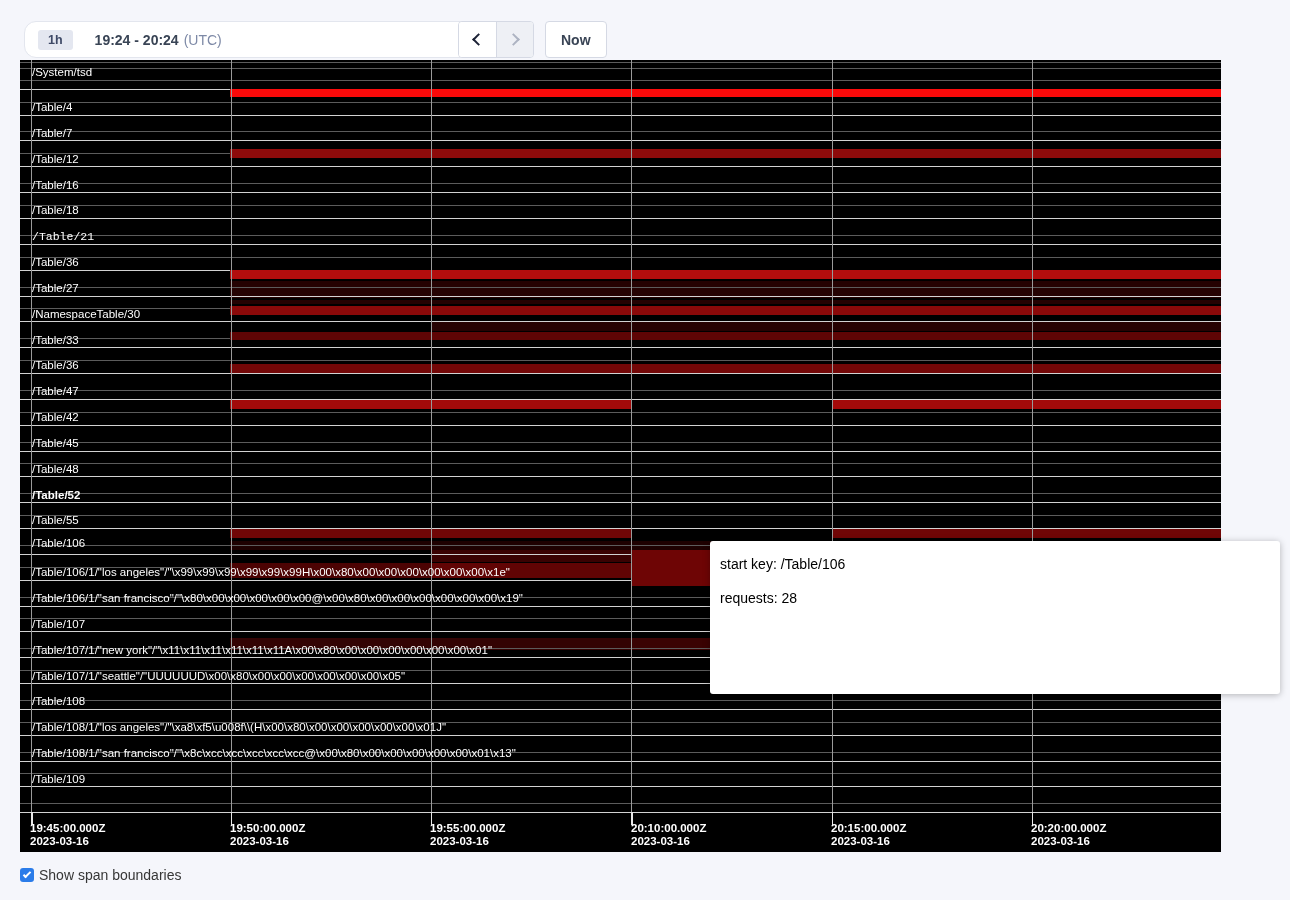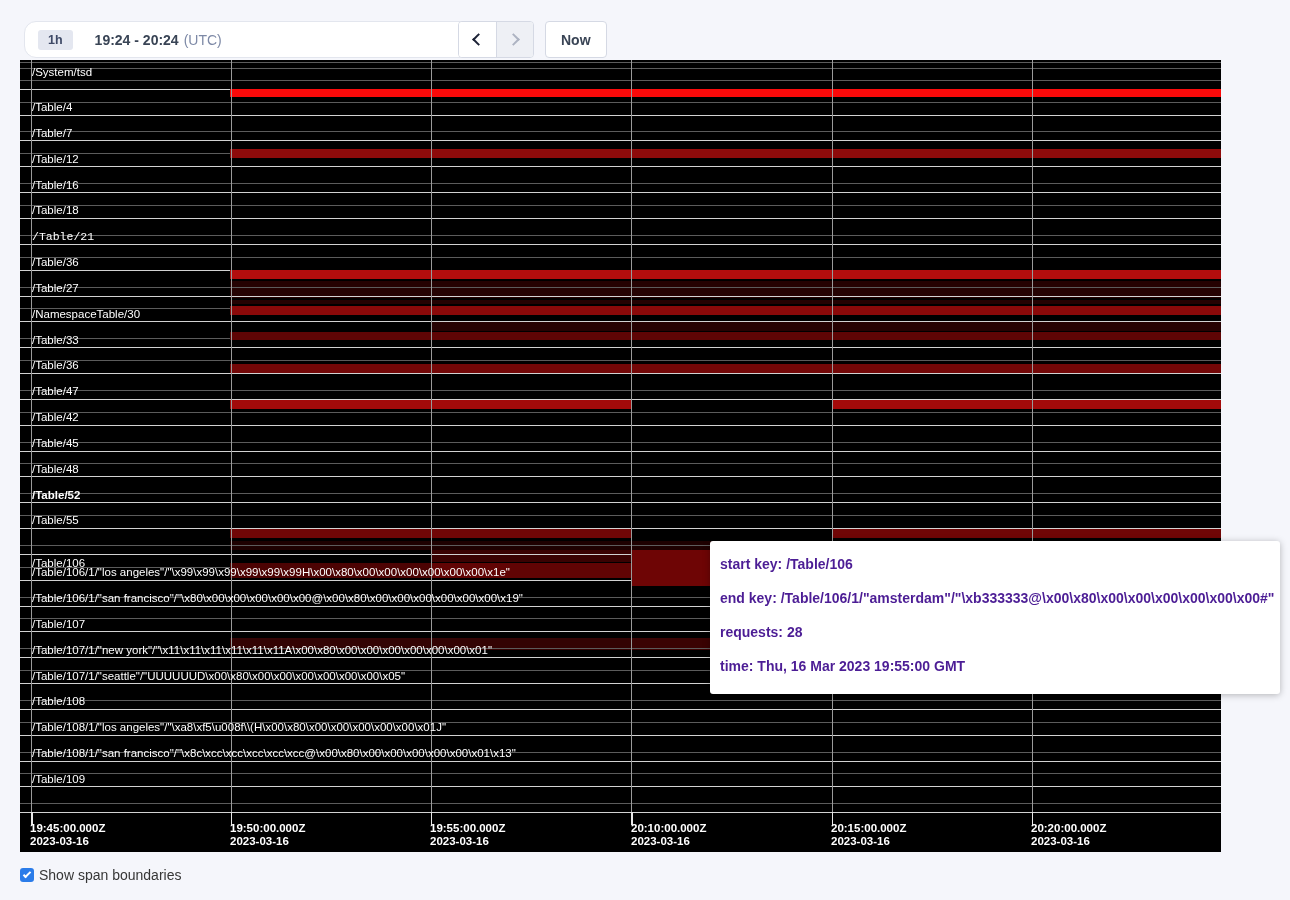--- a/index.html
+++ b/index.html
@@ -64,21 +64,21 @@
   .x-tick { position:absolute; z-index:5; color:#ffffff; font-size:11.5px; font-weight:bold; line-height:13px; white-space:nowrap; }
   .x-tick .date { font-weight:bold; }
 
   
   .kv-tooltip {
     position:absolute; left:710px; top:541px; width:570px; height:153px;
     background:#ffffff; border-radius:3px; z-index:10;
     box-shadow:0 1px 7px rgba(0,0,0,0.28);
     padding:6px 14px 0 10px;
   }
-  .kv-tooltip .tline { font-size:14px; color:#4c1d95; line-height:34px; white-space:nowrap;font-weight:bold; }
+  .kv-tooltip .tline { font-size:14px; color:#000000; line-height:34px; white-space:nowrap; }
 
   
   .cb-row { position:absolute; left:20px; top:867px; display:flex; align-items:center; cursor:pointer; }
   .cb-box {
     width:14px; height:14px; border-radius:3px; background:#2b7ce9;
     position:relative; flex:0 0 auto;
   }
   .cb-box .check {
     position:absolute; left:4.5px; top:1.5px; width:4px; height:8px;
     border-right:2px solid #fff; border-bottom:2px solid #fff; transform:rotate(45deg);
@@ -212,21 +212,21 @@
     <div class="row-label" style="top: 221.92px;">/Table/27</div>
     <div class="row-label" style="top: 247.76px;">/NamespaceTable/30</div>
     <div class="row-label" style="top: 273.6px;">/Table/33</div>
     <div class="row-label" style="top: 299.44px;">/Table/36</div>
     <div class="row-label" style="top: 325.28px;">/Table/47</div>
     <div class="row-label" style="top: 351.12px;">/Table/42</div>
     <div class="row-label" style="top: 376.96px;">/Table/45</div>
     <div class="row-label" style="top: 402.8px;">/Table/48</div>
     <div class="row-label" style="top: 428.64px; font-weight: bold;">/Table/52</div>
     <div class="row-label" style="top: 454.48px;">/Table/55</div>
-    <div class="row-label" style="top: 497px;">/Table/106</div>
+    <div class="row-label" style="top: 477px;">/Table/106</div>
     <div class="row-label" style="top: 506.16px;">/Table/106/1/"los angeles"/"\x99\x99\x99\x99\x99\x99H\x00\x80\x00\x00\x00\x00\x00\x00\x1e"</div>
     <div class="row-label" style="top: 532px;">/Table/106/1/"san francisco"/"\x80\x00\x00\x00\x00\x00@\x00\x80\x00\x00\x00\x00\x00\x00\x19"</div>
     <div class="row-label" style="top: 557.84px;">/Table/107</div>
     <div class="row-label" style="top: 583.68px;">/Table/107/1/"new york"/"\x11\x11\x11\x11\x11\x11A\x00\x80\x00\x00\x00\x00\x00\x00\x01"</div>
     <div class="row-label" style="top: 609.52px;">/Table/107/1/"seattle"/"UUUUUUD\x00\x80\x00\x00\x00\x00\x00\x00\x05"</div>
     <div class="row-label" style="top: 635.36px;">/Table/108</div>
     <div class="row-label" style="top: 661.2px;">/Table/108/1/"los angeles"/"\xa8\xf5\u008f\\(H\x00\x80\x00\x00\x00\x00\x00\x01J"</div>
     <div class="row-label" style="top: 687.04px;">/Table/108/1/"san francisco"/"\x8c\xcc\xcc\xcc\xcc\xcc@\x00\x80\x00\x00\x00\x00\x00\x01\x13"</div>
     <div class="row-label" style="top: 712.88px;">/Table/109</div>
     <div class="row-label" style="top: 779px; margin-top: 38px;">/Table/111/1</div>
@@ -251,23 +251,21 @@
       <div class="date">2023-03-16</div>
     </div>
     <div class="x-tick" style="left: 1011px; top: 762px;">
       <div>20:20:00.000Z</div>
       <div class="date">2023-03-16</div>
     </div>
   </div>
 
 <div class="kv-tooltip">
   <div class="tline">start key: /Table/106</div>
-  <div class="tline">end key: /Table/106/1/"amsterdam"/"\xb333333@\x00\x80\x00\x00\x00\x00\x00\x00#"</div>
   <div class="tline">requests: 28</div>
-  <div class="tline">time: Thu, 16 Mar 2023 19:55:00 GMT</div>
 </div>
 
 <div class="cb-row">
   <span class="cb-box" id="cb-box">
     <span class="check"></span>
   </span>
   <span class="cb-label">Show span boundaries</span>
 </div>
 
 </body></html>

